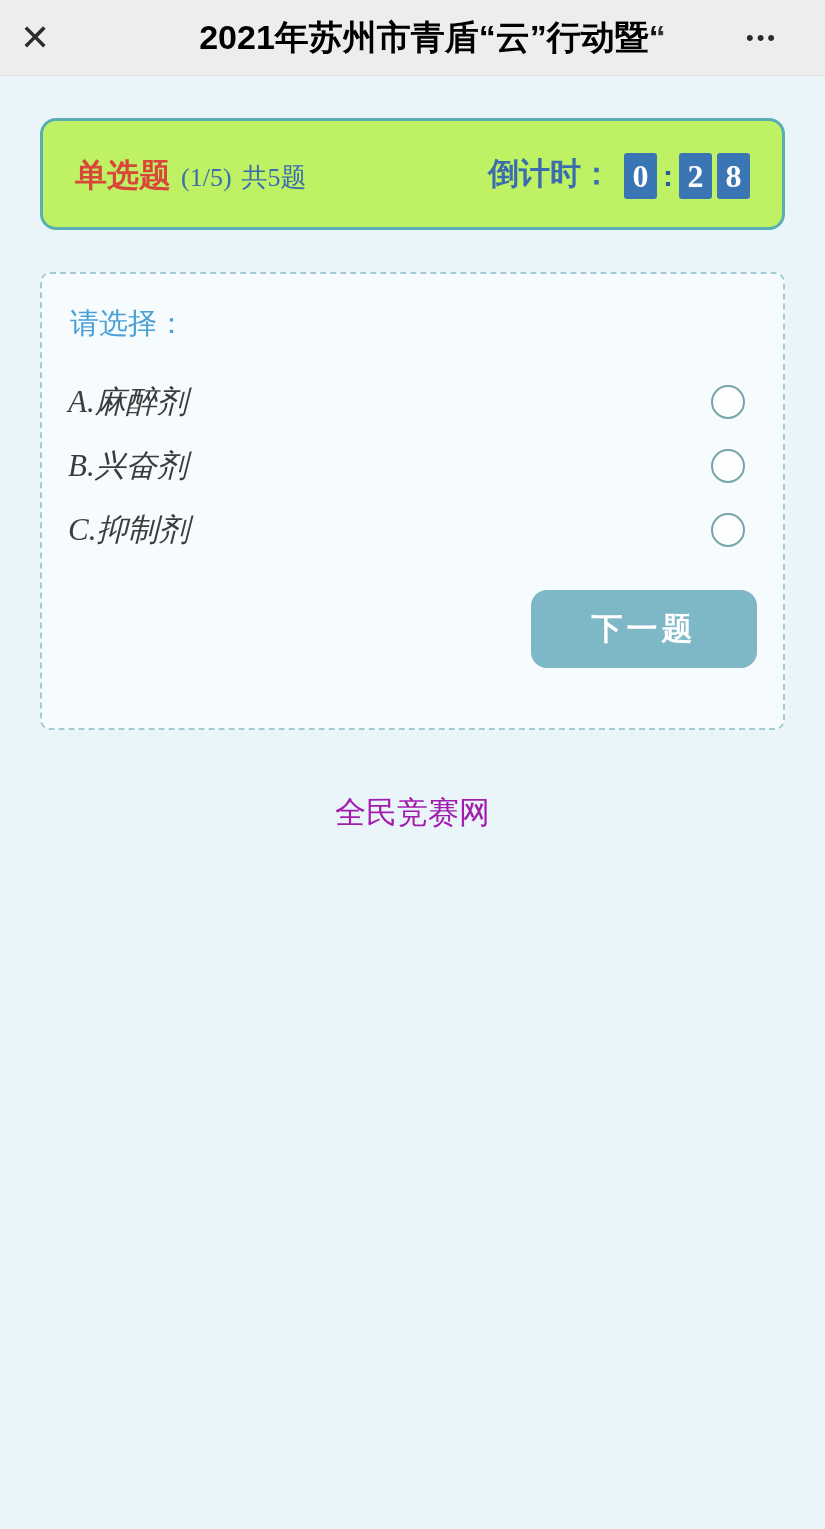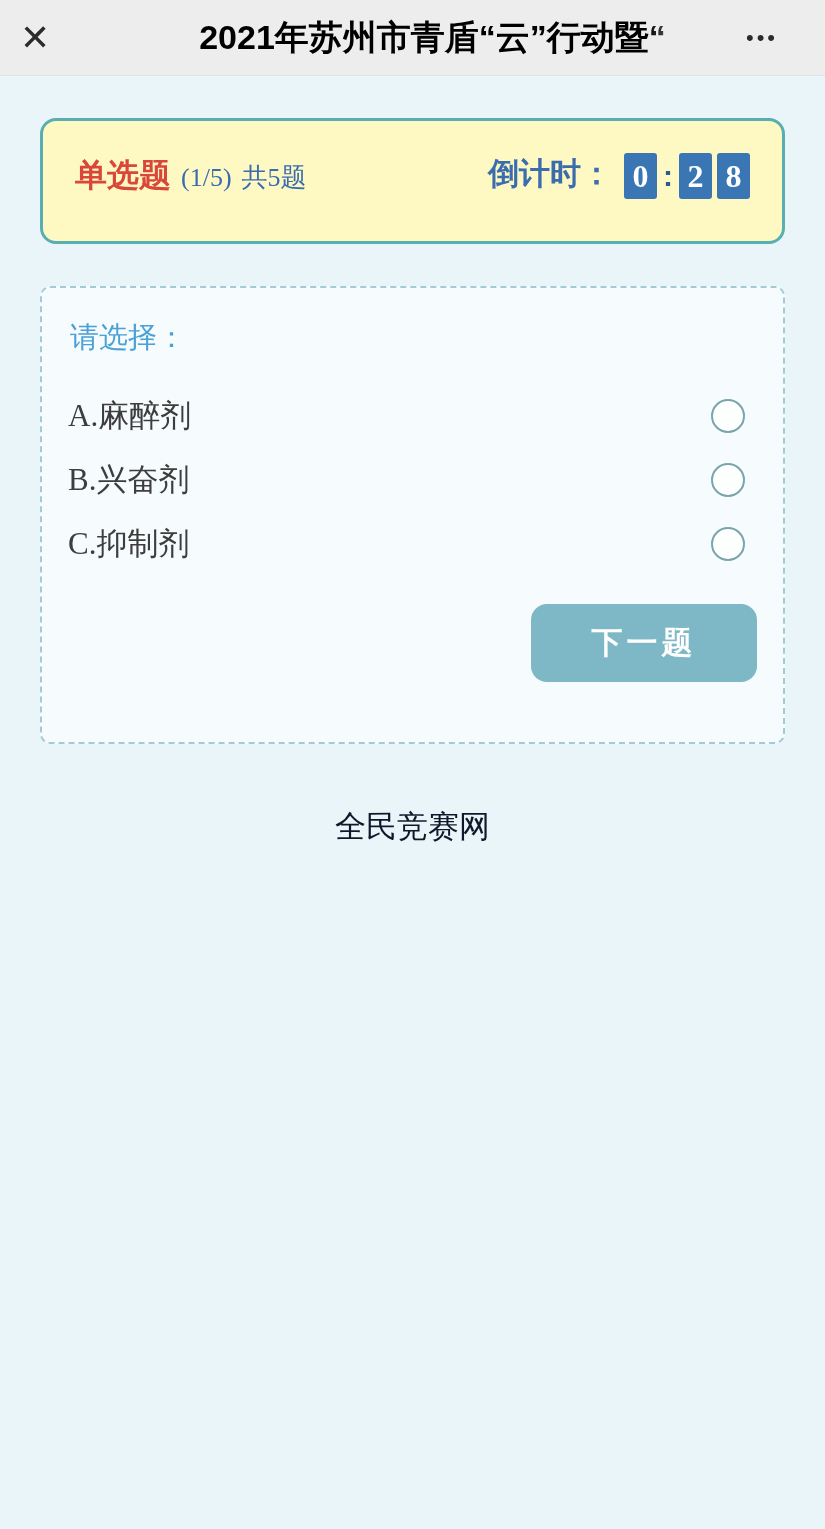--- a/index.html
+++ b/index.html
@@ -36,24 +36,24 @@
     position: absolute; right: 28px; top: 0;
     height: 76px; width: 70px;
     display: flex; align-items: center; justify-content: center;
     font-size: 22px; letter-spacing: 3px; color: #2b2b2b;
     cursor: pointer;
   }
 
   
   .question-card {
     margin: 42px 40px 0 40px;
-    background: #fef9c3;
+    background: #bef264;
     border: 3px solid #58aeb2;
     border-radius: 16px;
-    padding: 32px 28px 42px 28px;
+    padding: 32px 28px 28px 28px;
   }
   .q-header {
     display: flex; align-items: center; justify-content: space-between;
     padding: 0 4px;
   }
   .q-type { font-size: 32px; font-weight: 700; color: #d9473a; }
   .q-progress, .q-total {
     font-size: 26px; color: #3a6cae;
     font-family: "Liberation Serif", "DejaVu Serif", serif;
   }
@@ -87,20 +87,21 @@
     border: 2px dashed #a3cbd5;
     border-radius: 10px;
     padding: 30px 26px 60px 26px;
   }
   .prompt { font-size: 29px; color: #4ba1d6; padding-left: 2px; }
   .options { margin-top: 26px; }
   .option-row {
     display: flex; align-items: center; justify-content: space-between;
     height: 64px;
     cursor: pointer;
+    font-style: italic;
   }
   .option-label {
     font-family: "Liberation Serif", "DejaVu Serif", serif;
     font-size: 31px; color: #3d3d3d;
   }
   .radio-circle {
     width: 34px; height: 34px;
     border: 2px solid #76a6ab;
     border-radius: 50%;
     background: #fdfefe;
@@ -116,21 +117,21 @@
     letter-spacing: 4px;
     display: flex; align-items: center; justify-content: center;
     cursor: pointer;
     font-family: "Liberation Sans", "DejaVu Sans", sans-serif;
   }
 
   
   .footer {
     margin-top: 62px;
     text-align: center;
-    font-size: 31px; color: #0f172a;
+    font-size: 31px; color: #a21caf;
   }
 </style>
 </head>
 <body>
 
 <div class="topbar">
   <div class="close-btn">✕</div>
   <div class="bar-title">2021年苏州市青盾“云”行动暨“</div>
   <div class="more-btn">•••</div>
 </div>

